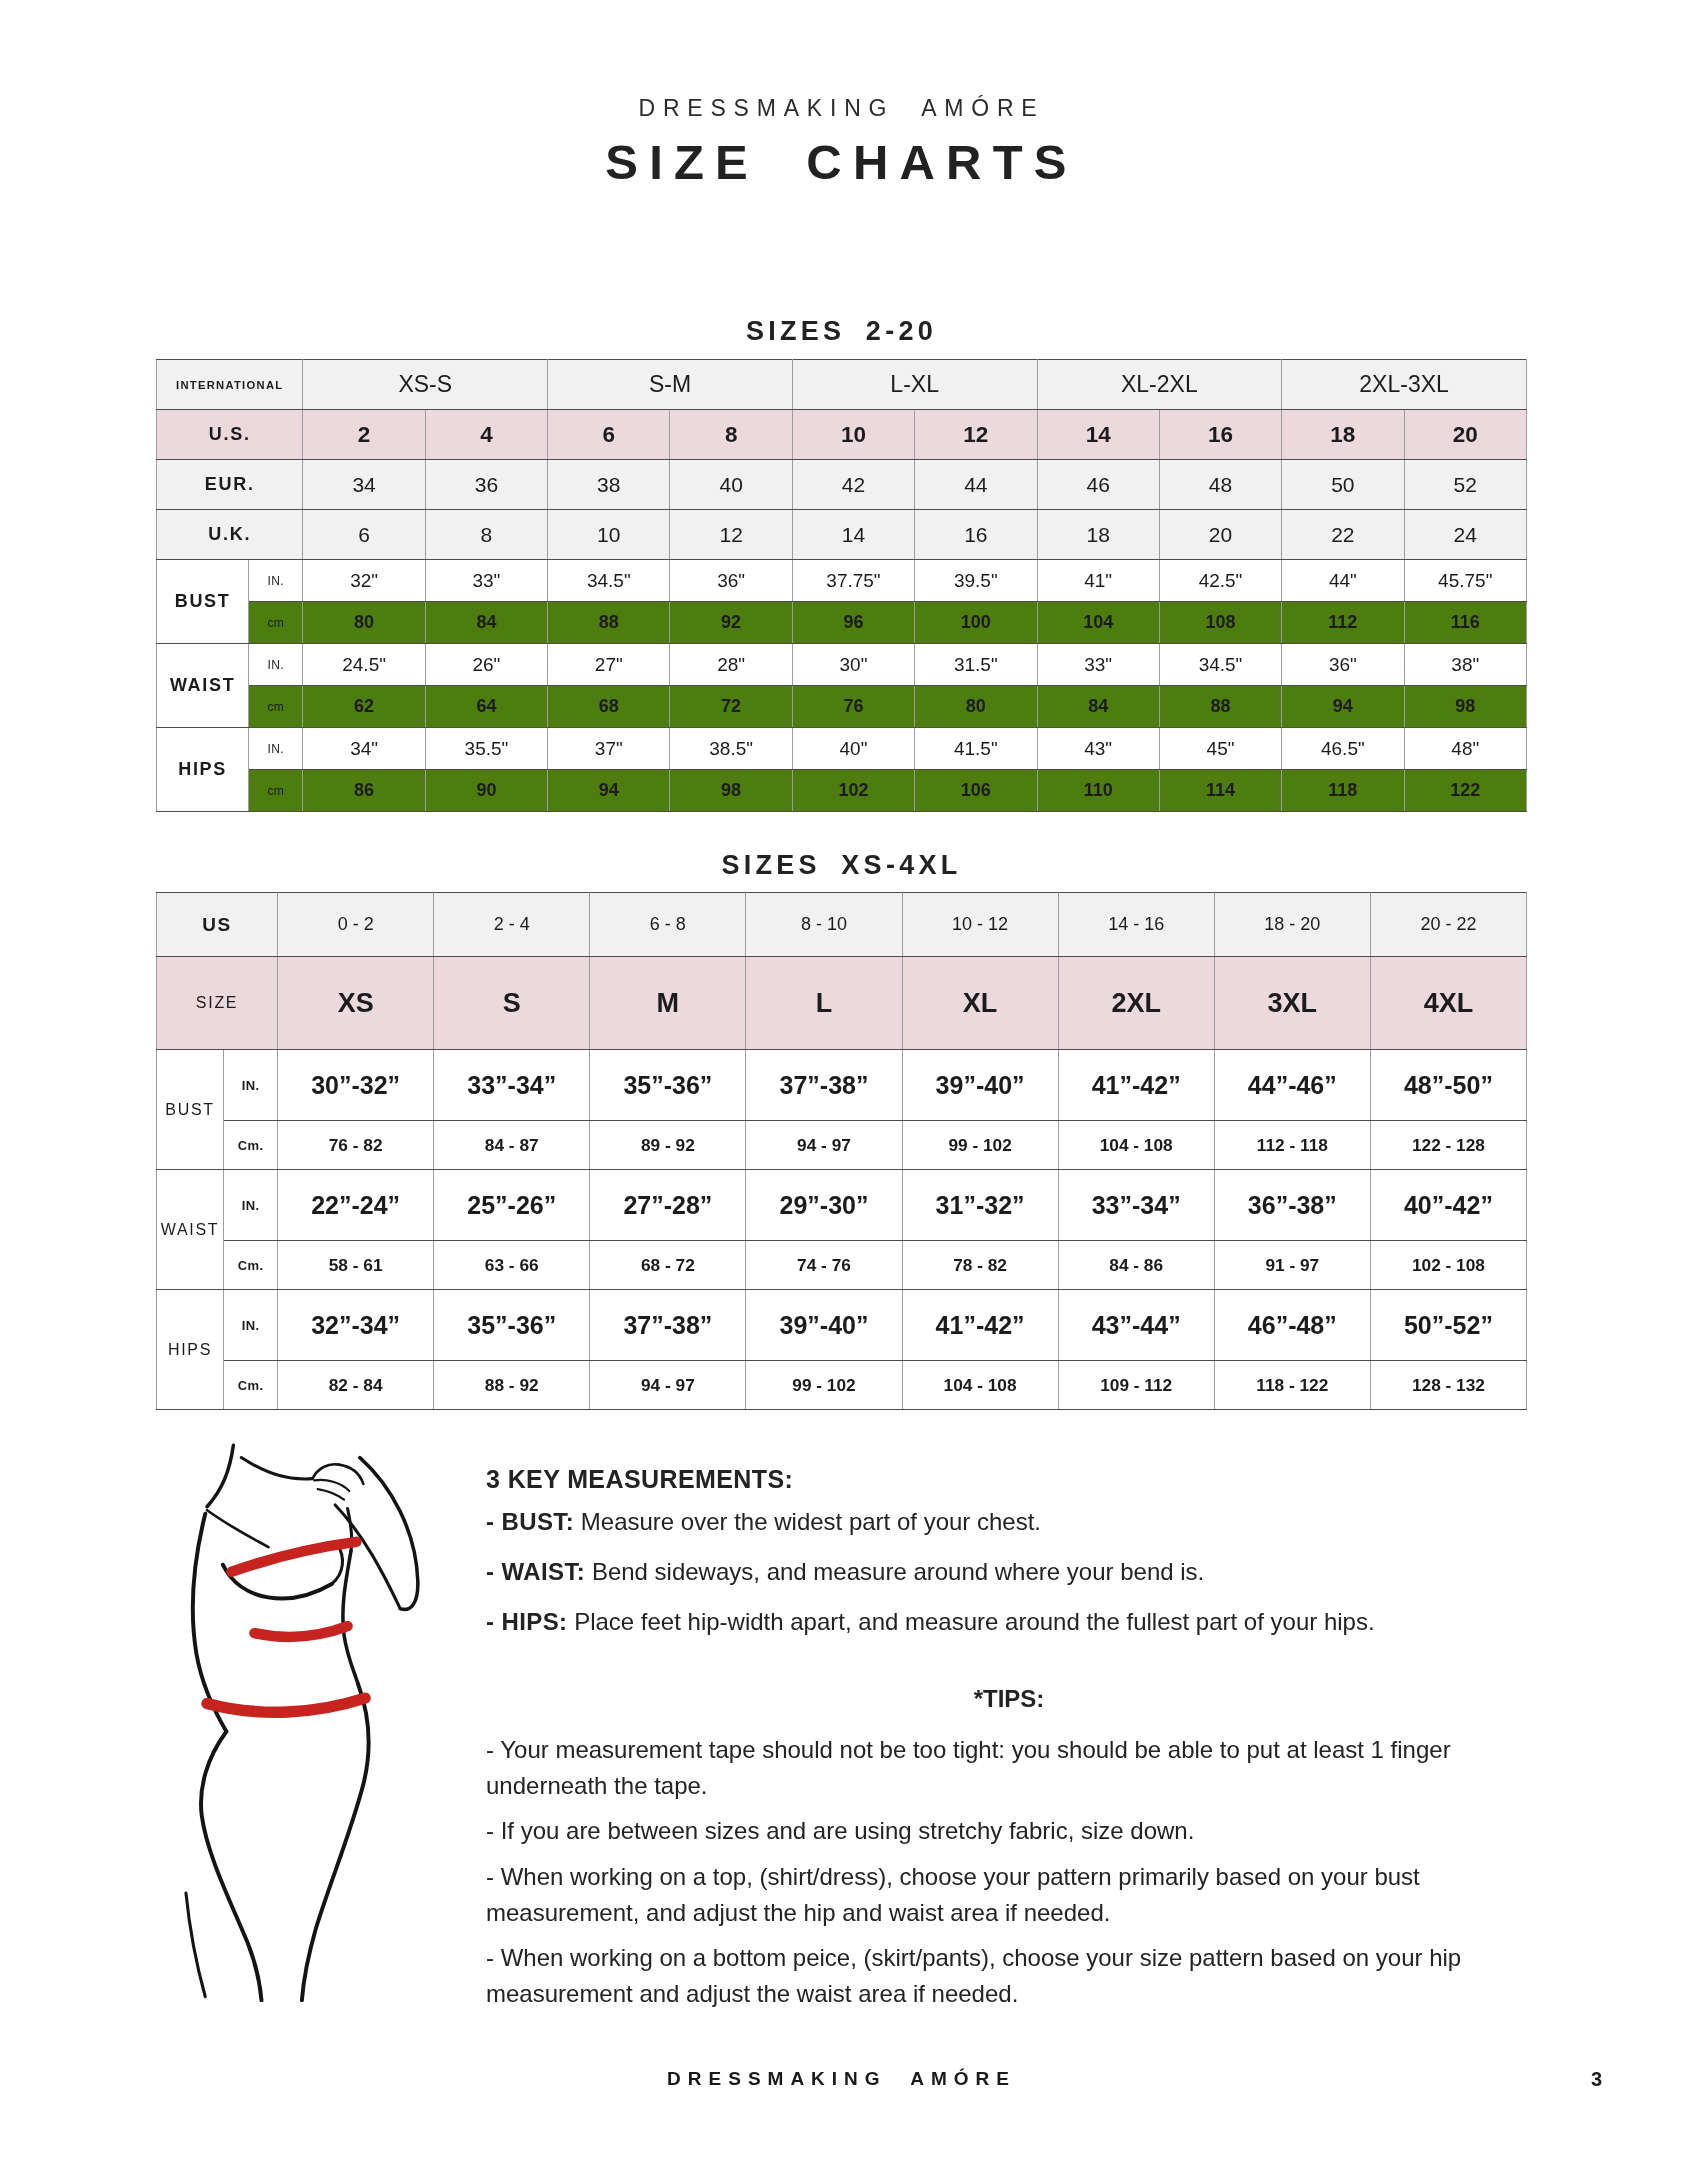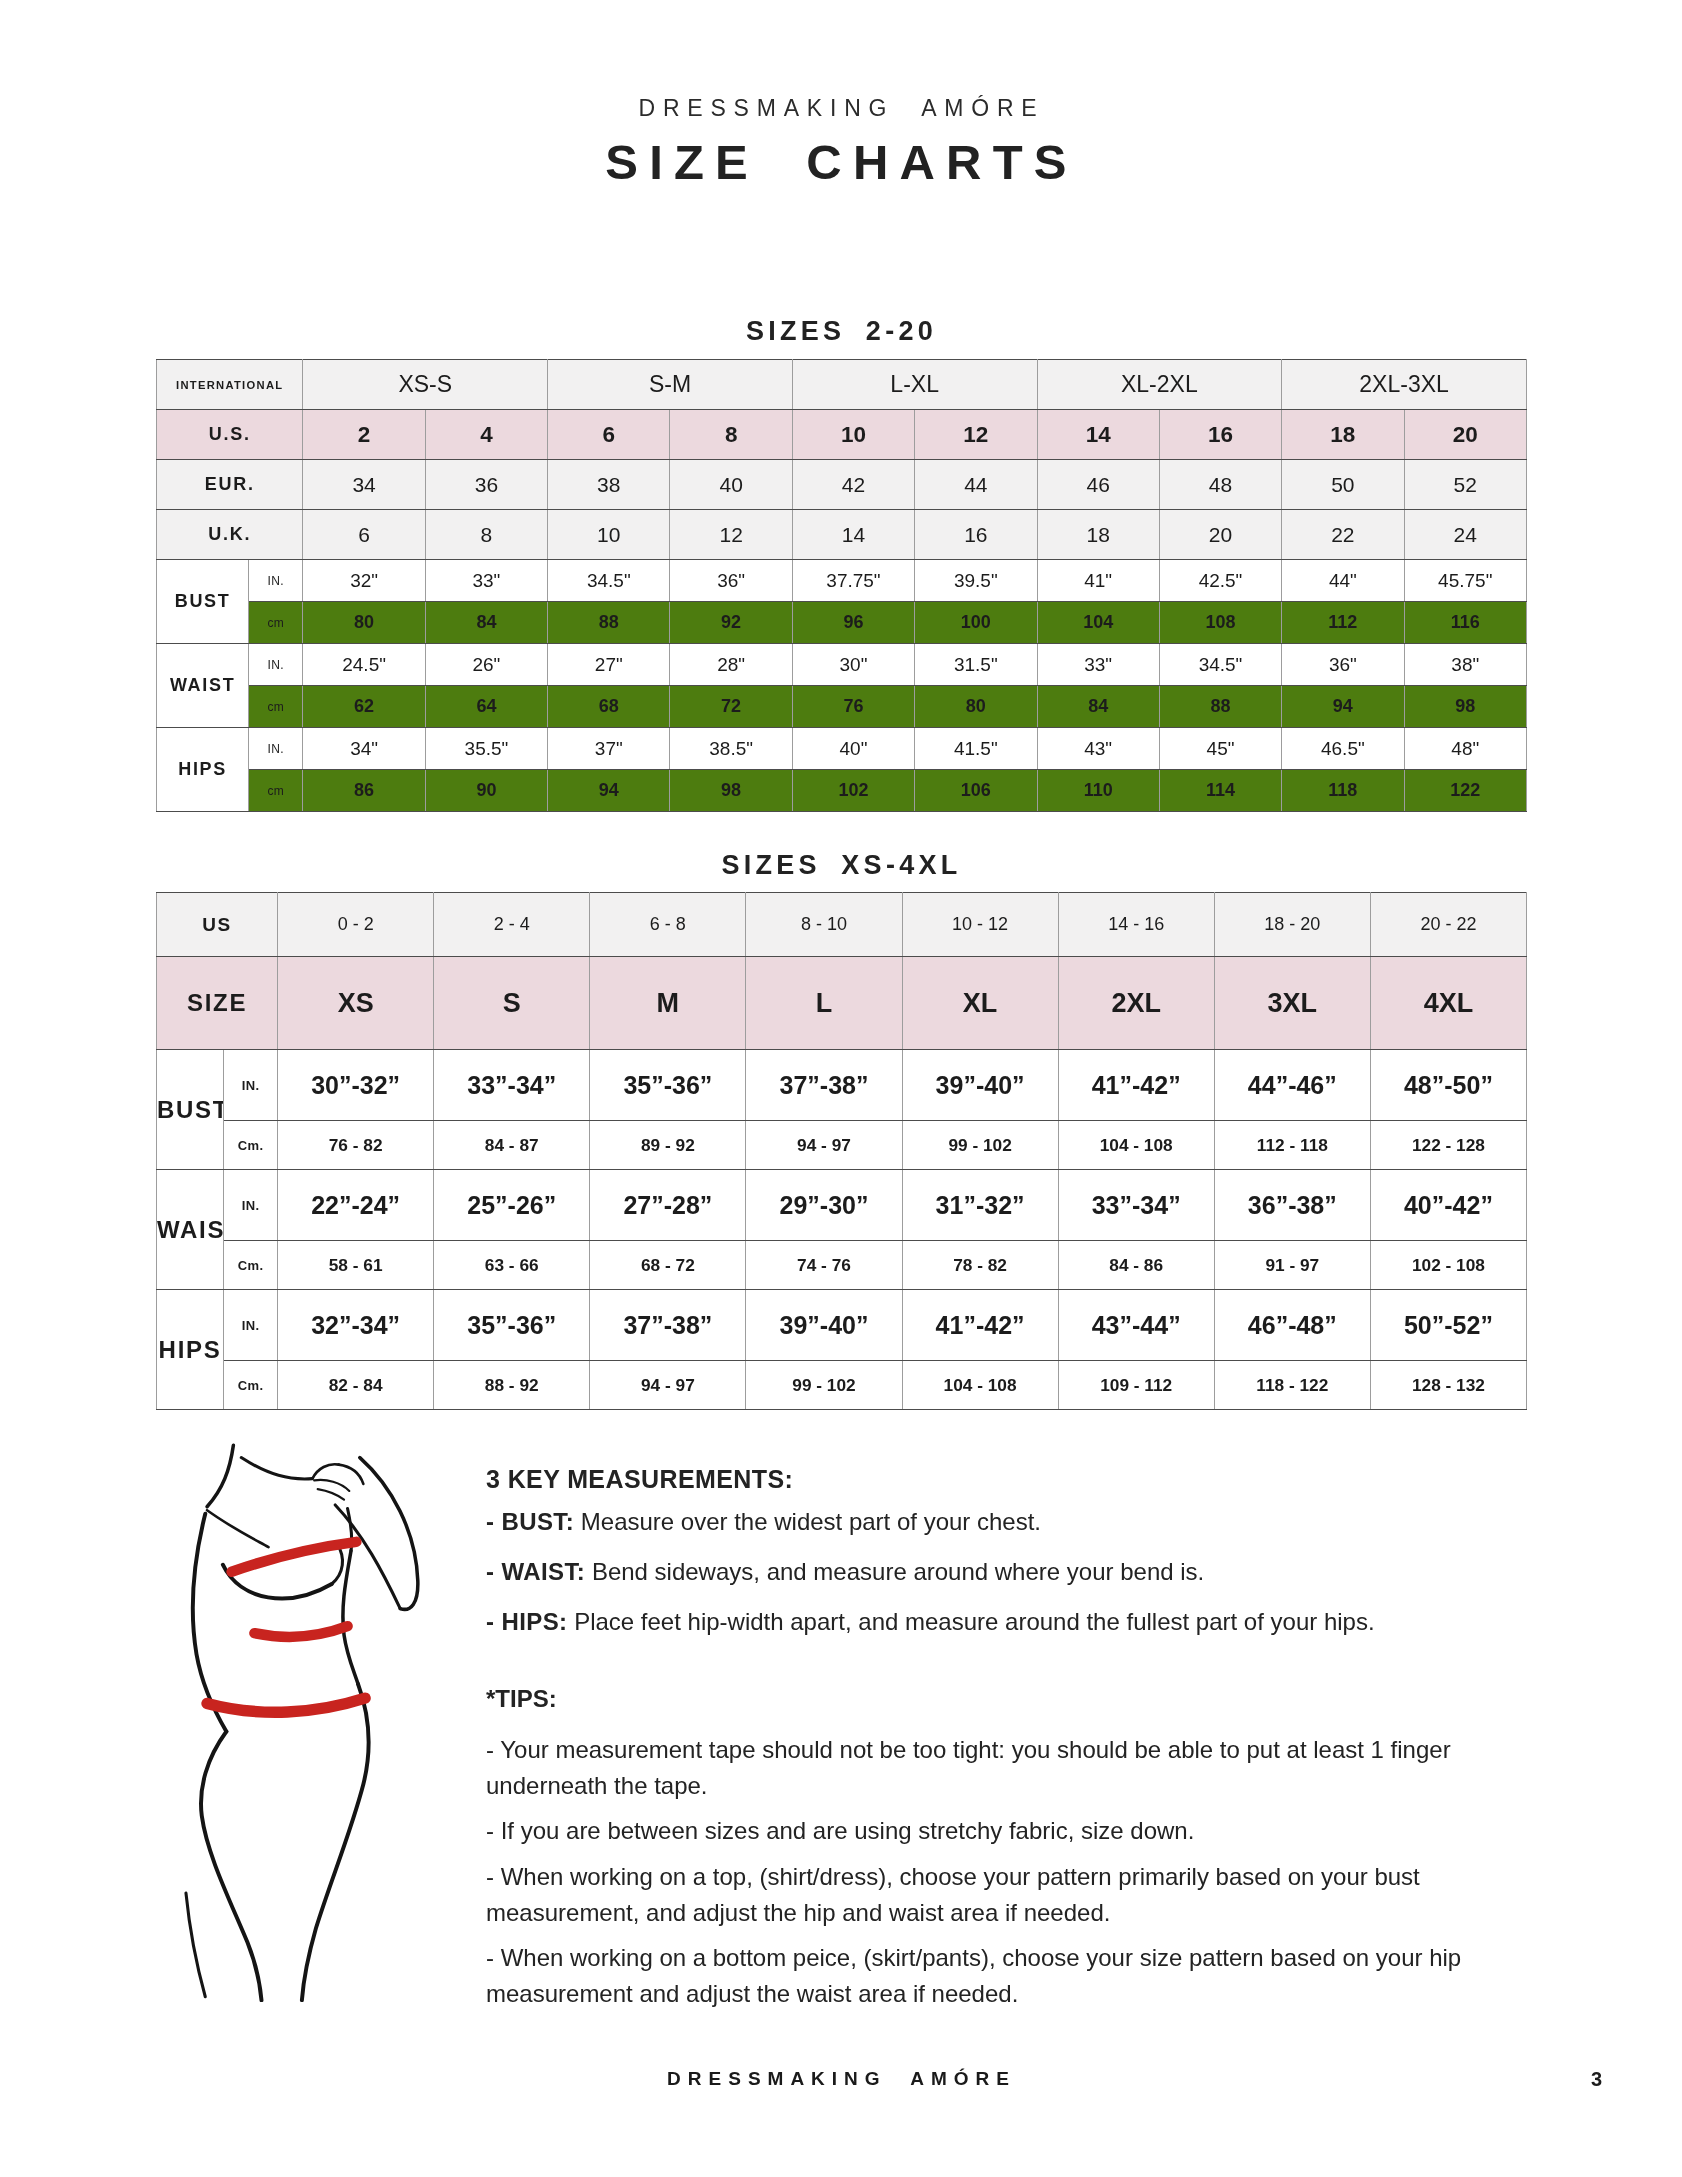--- a/index.html
+++ b/index.html
@@ -39,31 +39,31 @@
   tr.t1-in  {height:42px;background:#fff;font-size:19px;font-weight:400;}
   tr.t1-cm  {height:42px;background:#4d7c0f;font-size:18px;font-weight:700;}
   #table1 td.lbl{font-size:18px;font-weight:700;letter-spacing:1.7px;}
   #table1 td.lbl-int{font-size:11.2px;font-weight:700;letter-spacing:1.3px;}
   #table1 td.unit{font-size:12px;font-weight:400;letter-spacing:0.4px;}
   
   tr.t2-us  {height:64px;background:var(--gray);font-size:18px;font-weight:500;}
   tr.t2-size{height:93px;background:var(--pink);font-size:27px;font-weight:700;}
   tr.t2-in  {height:71px;background:#fff;font-size:25px;font-weight:700;}
   tr.t2-cm  {height:49px;background:#fff;font-size:17.3px;font-weight:600;}
-  #table2 td.lbl2{font-size:24px;font-weight:700;letter-spacing:1.7px;}
+  #table2 td.lbl2{font-size:16px;font-weight:400;letter-spacing:1.7px;}
   #table2 td.lbl2us{font-size:19px;font-weight:600;letter-spacing:1.7px;}
   #table2 td.unit2{font-size:13px;font-weight:600;letter-spacing:0.4px;}
   
   .guide{display:flex;margin:26px 0 0 128px;}
   .figure{width:346px;height:562px;flex:none;margin-top:3.5px;}
   .guide-text{width:1046px;margin:29px 0 0 12px;font-size:24px;color:#232323;}
   .m-head{font-weight:700;font-size:25px;letter-spacing:0.4px;margin:0 0 12px;}
   .m-item{margin:0 0 17.3px;line-height:1.35;}
   .m-item b{letter-spacing:0.4px;}
-  .tips-head{font-weight:700;font-size:24px;margin:47px 0 19px;}
+  .tips-head{font-weight:700;font-size:24px;margin:47px 0 19px;text-align:center;}
   .tip{margin:0 0 9.5px;line-height:1.5;}
   
   footer{position:absolute;left:0;right:0;top:2068px;text-align:center;}
   .f-brand{font-size:19px;letter-spacing:7px;word-spacing:12px;font-weight:600;color:#1a1a1a;}
   .f-page{position:absolute;right:81px;top:0;font-size:20px;font-weight:700;}
 </style>
 </head>
 <body>
 
 <div class="page">

